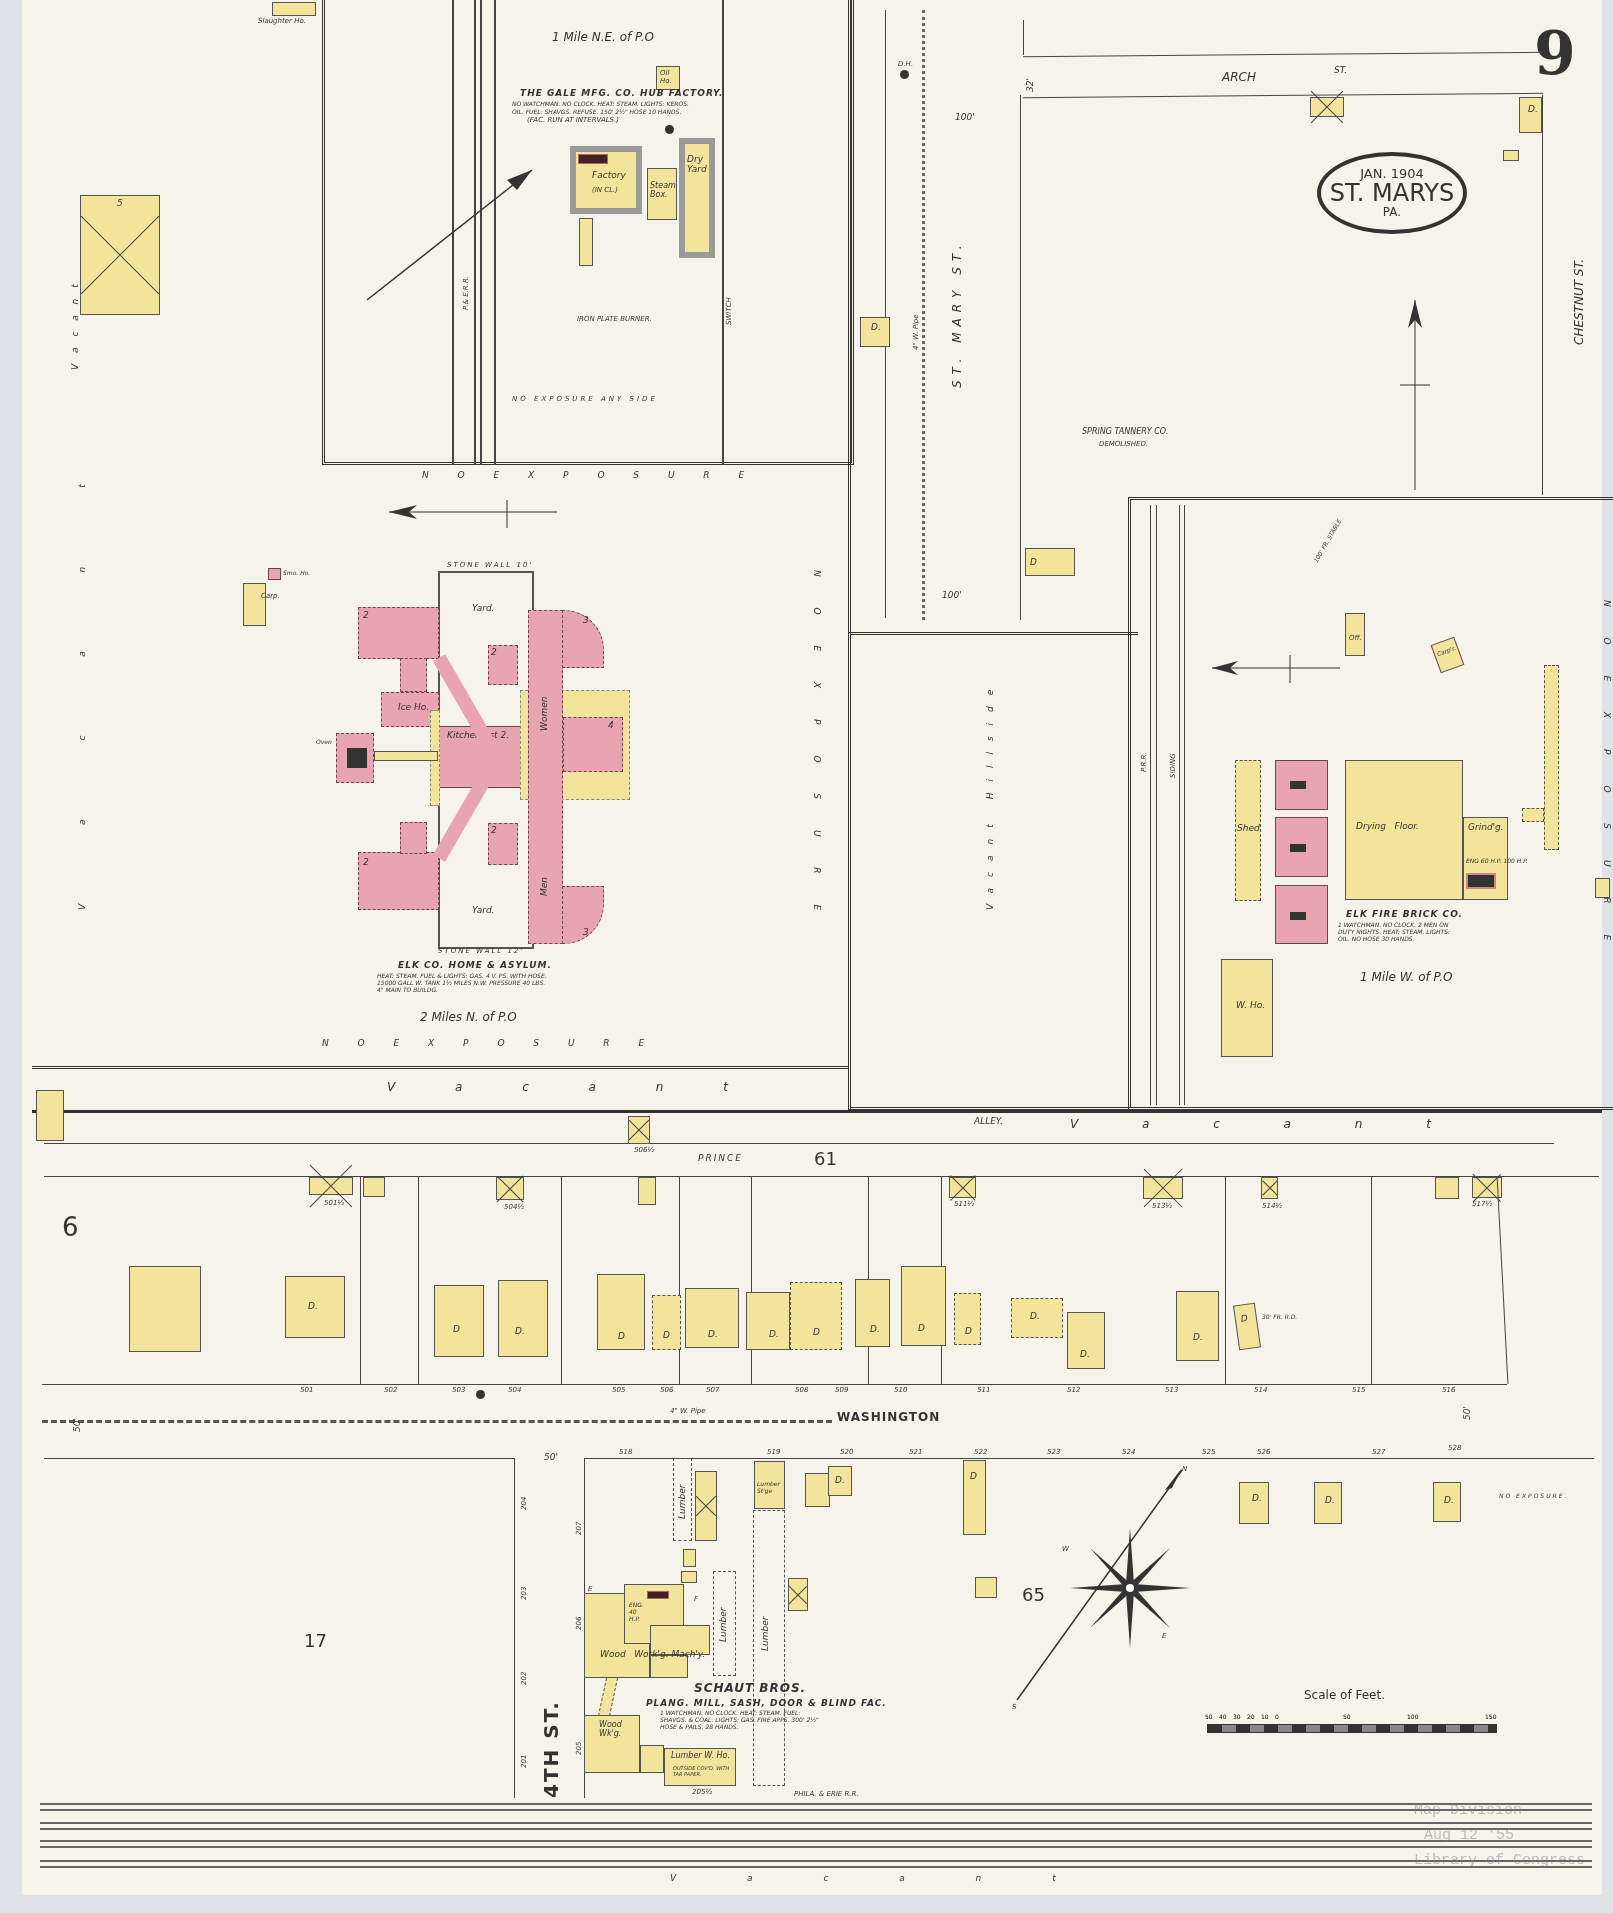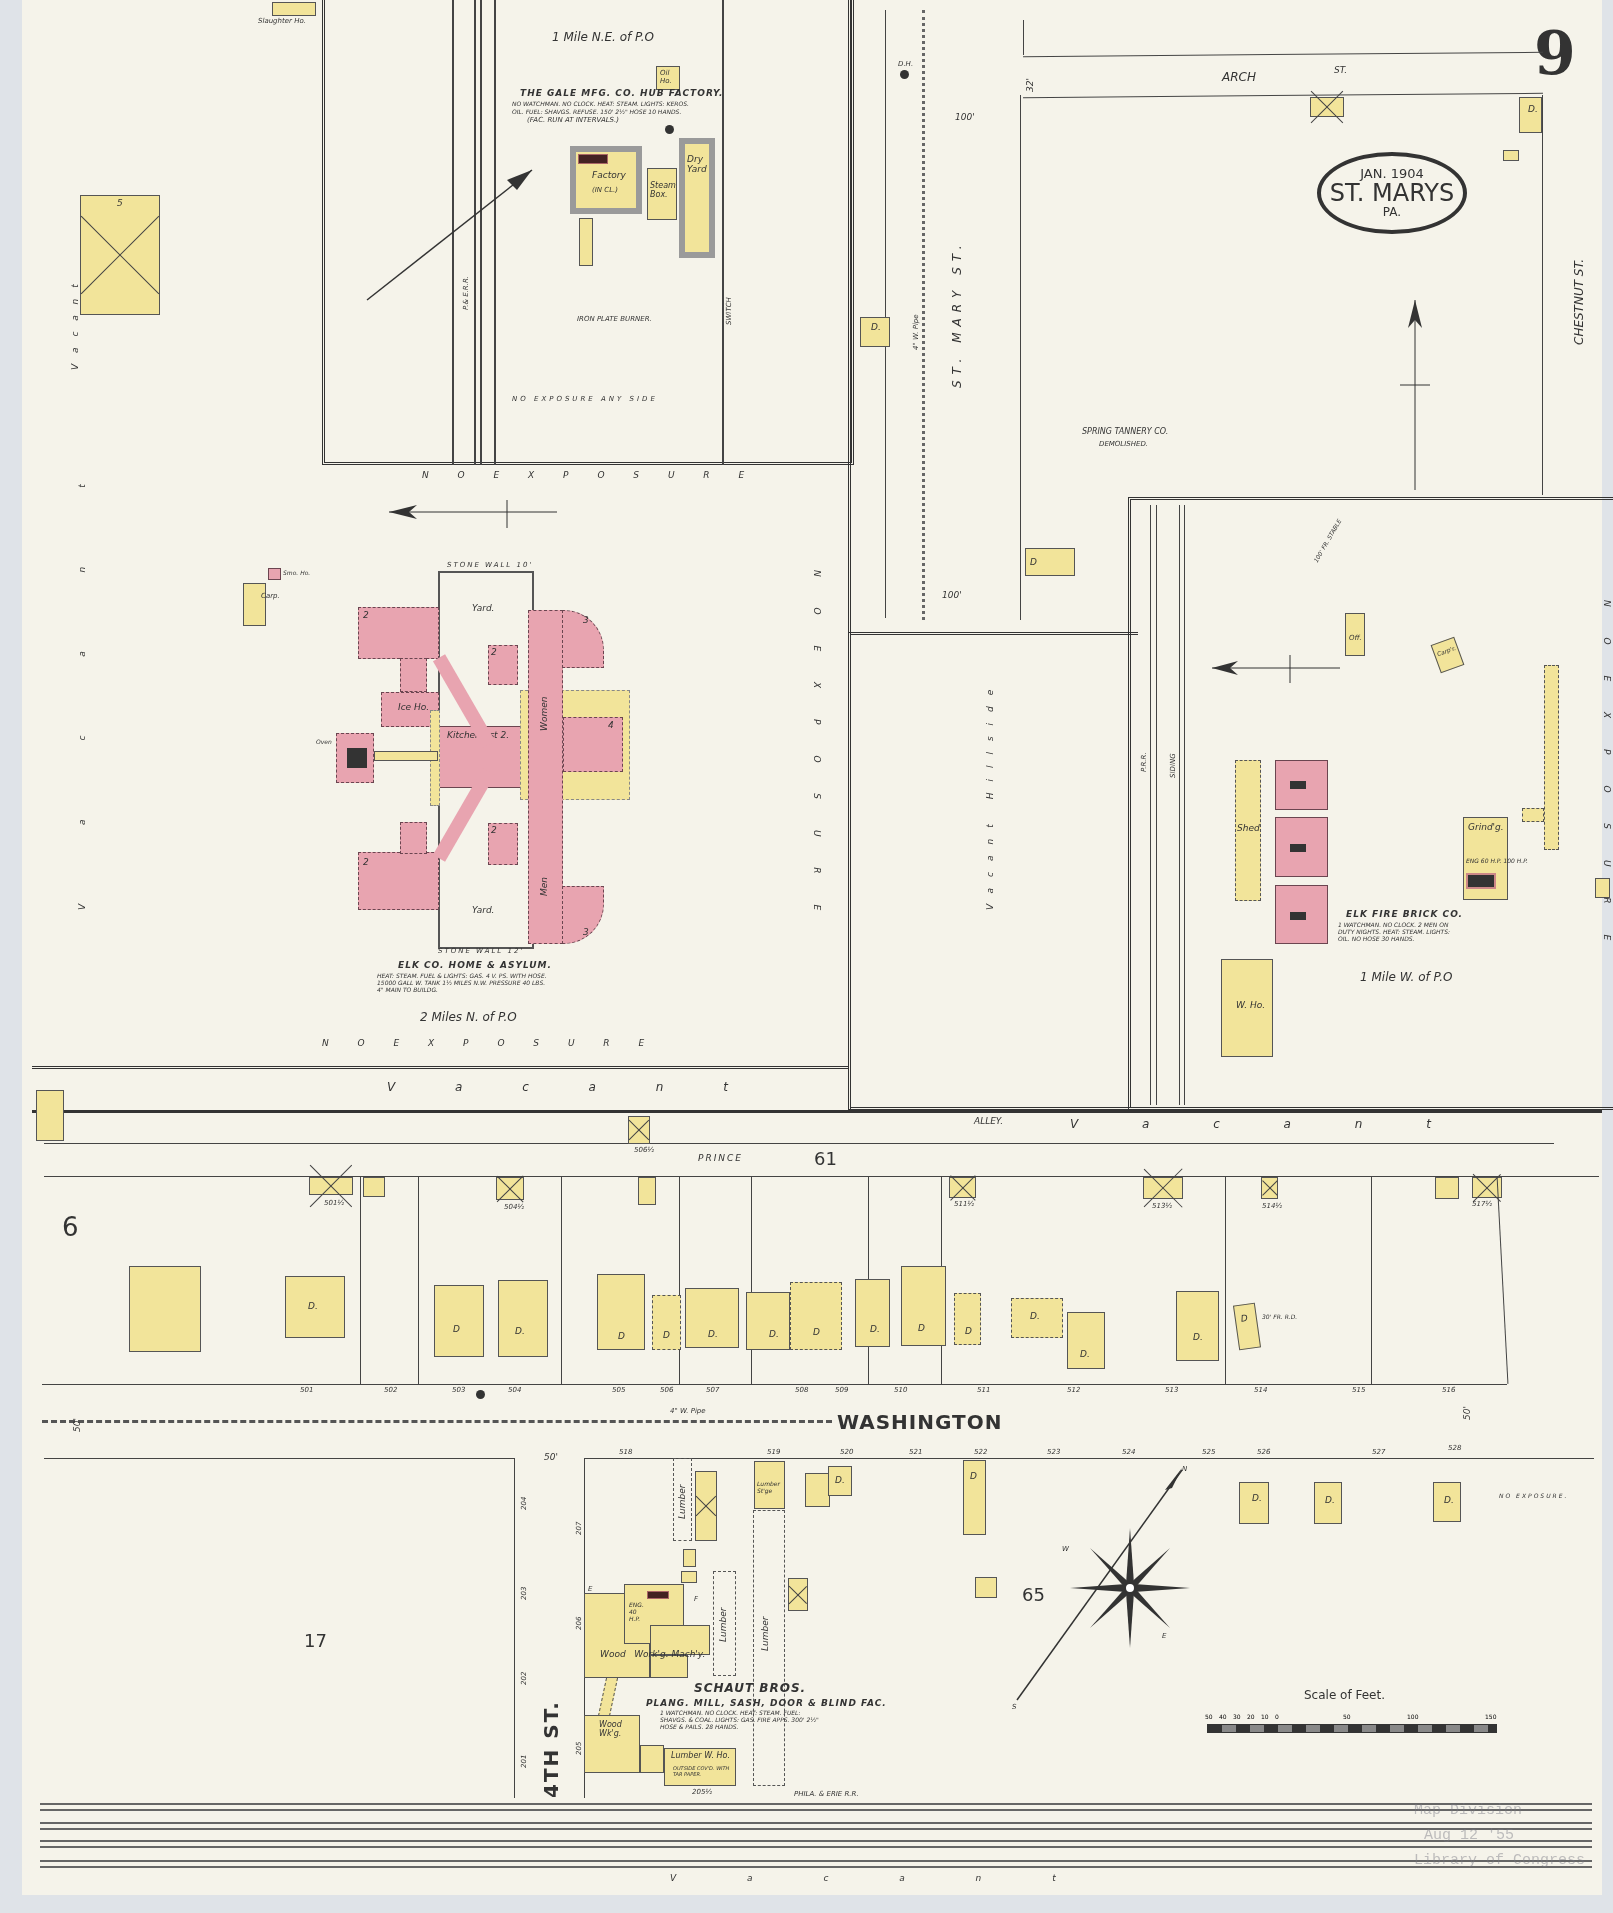--- a/index.html
+++ b/index.html
@@ -17,21 +17,21 @@
   .bld.dash { border-style: dashed; }
   .bld.frame-gray { border: 6px solid #9a9a9a; }
   .bld .t { position: absolute; font-size: 9px; font-style: italic; color: #333; }
   .xbox::before, .xbox::after { content: ""; position: absolute; left: 50%; top: 50%; width: 141%; height: 1px; background: #444; }
   .xbox::before { transform: translate(-50%,-50%) rotate(45deg); }
   .xbox::after { transform: translate(-50%,-50%) rotate(-45deg); }
   .line { position: absolute; background: #444; }
   .thick { position: absolute; border: 3px double #333; box-sizing: border-box; }
   .dashline { position: absolute; border-top: 3px dashed #555; }
   .dashvline { position: absolute; border-left: 3px dashed #666; }
-  .streetname { position: absolute; font-size: 20px; font-weight: bold; color: #333; letter-spacing: 1px; font-family: "DejaVu Sans", sans-serif; }
+  .streetname { position: absolute; font-size: 12px; font-weight: bold; color: #333; letter-spacing: 1px; font-family: "DejaVu Sans", sans-serif; }
   .blocknum { position: absolute; font-size: 26px; color: #333; font-family: "DejaVu Sans", sans-serif; }
   .pagenum { position: absolute; font-size: 60px; font-weight: bold; color: #333; font-family: "DejaVu Serif", serif; }
   .oval { position: absolute; border: 4px solid #333; border-radius: 50%; text-align: center; box-sizing: border-box; }
   .title { font-weight: bold; letter-spacing: 1px; font-style: italic; color: #333; }
   .dh { position: absolute; width: 9px; height: 9px; border-radius: 50%; background: #333; }
   .stamp { position: absolute; color: rgba(120,120,130,0.45); font-size: 15px; font-family: Liberation Mono, monospace; line-height: 25px; }
 </style>
 </head>
 <body>
 
@@ -223,20 +223,23 @@
       <span class="t" style="left:1px;top:62px;">Shed</span>
     </div>
   <div class="bld brick" style="left:1253px;top:760px;width:53px;height:50px;">
       <div class="abs" style="left:14px;top:20px;width:16px;height:8px;background:#333;"></div>
     </div>
   <div class="bld brick" style="left:1253px;top:817px;width:53px;height:60px;">
       <div class="abs" style="left:14px;top:26px;width:16px;height:8px;background:#333;"></div>
     </div>
   <div class="bld brick" style="left:1253px;top:885px;width:53px;height:59px;">
       <div class="abs" style="left:14px;top:26px;width:16px;height:8px;background:#333;"></div>
+    </div>
+  <div class="bld" style="left:1323px;top:760px;width:118px;height:140px;">
+      <span class="t" style="left:10px;top:60px;white-space:pre;">Drying   Floor.</span>
     </div>
   <div class="bld" style="left:1441px;top:817px;width:45px;height:83px;">
       <span class="t" style="left:4px;top:4px;">Grind'g.</span>
       <div class="abs" style="left:2px;top:55px;width:26px;height:12px;background:#333;border:2px solid #c88;"></div>
     </div>
   <div class="lbl xs" style="left:1444px;top:857px;font-size:6px;">ENG 60 H.P. 100 H.P.</div>
   <div class="bld dash" style="left:1522px;top:665px;width:15px;height:185px;"></div>
   <div class="bld dash" style="left:1500px;top:808px;width:22px;height:14px;"></div>
   <div class="bld" style="left:1573px;top:878px;width:15px;height:20px;"></div>
   <div class="lbl sm title" style="left:1324px;top:909px;">ELK FIRE BRICK CO.</div>

